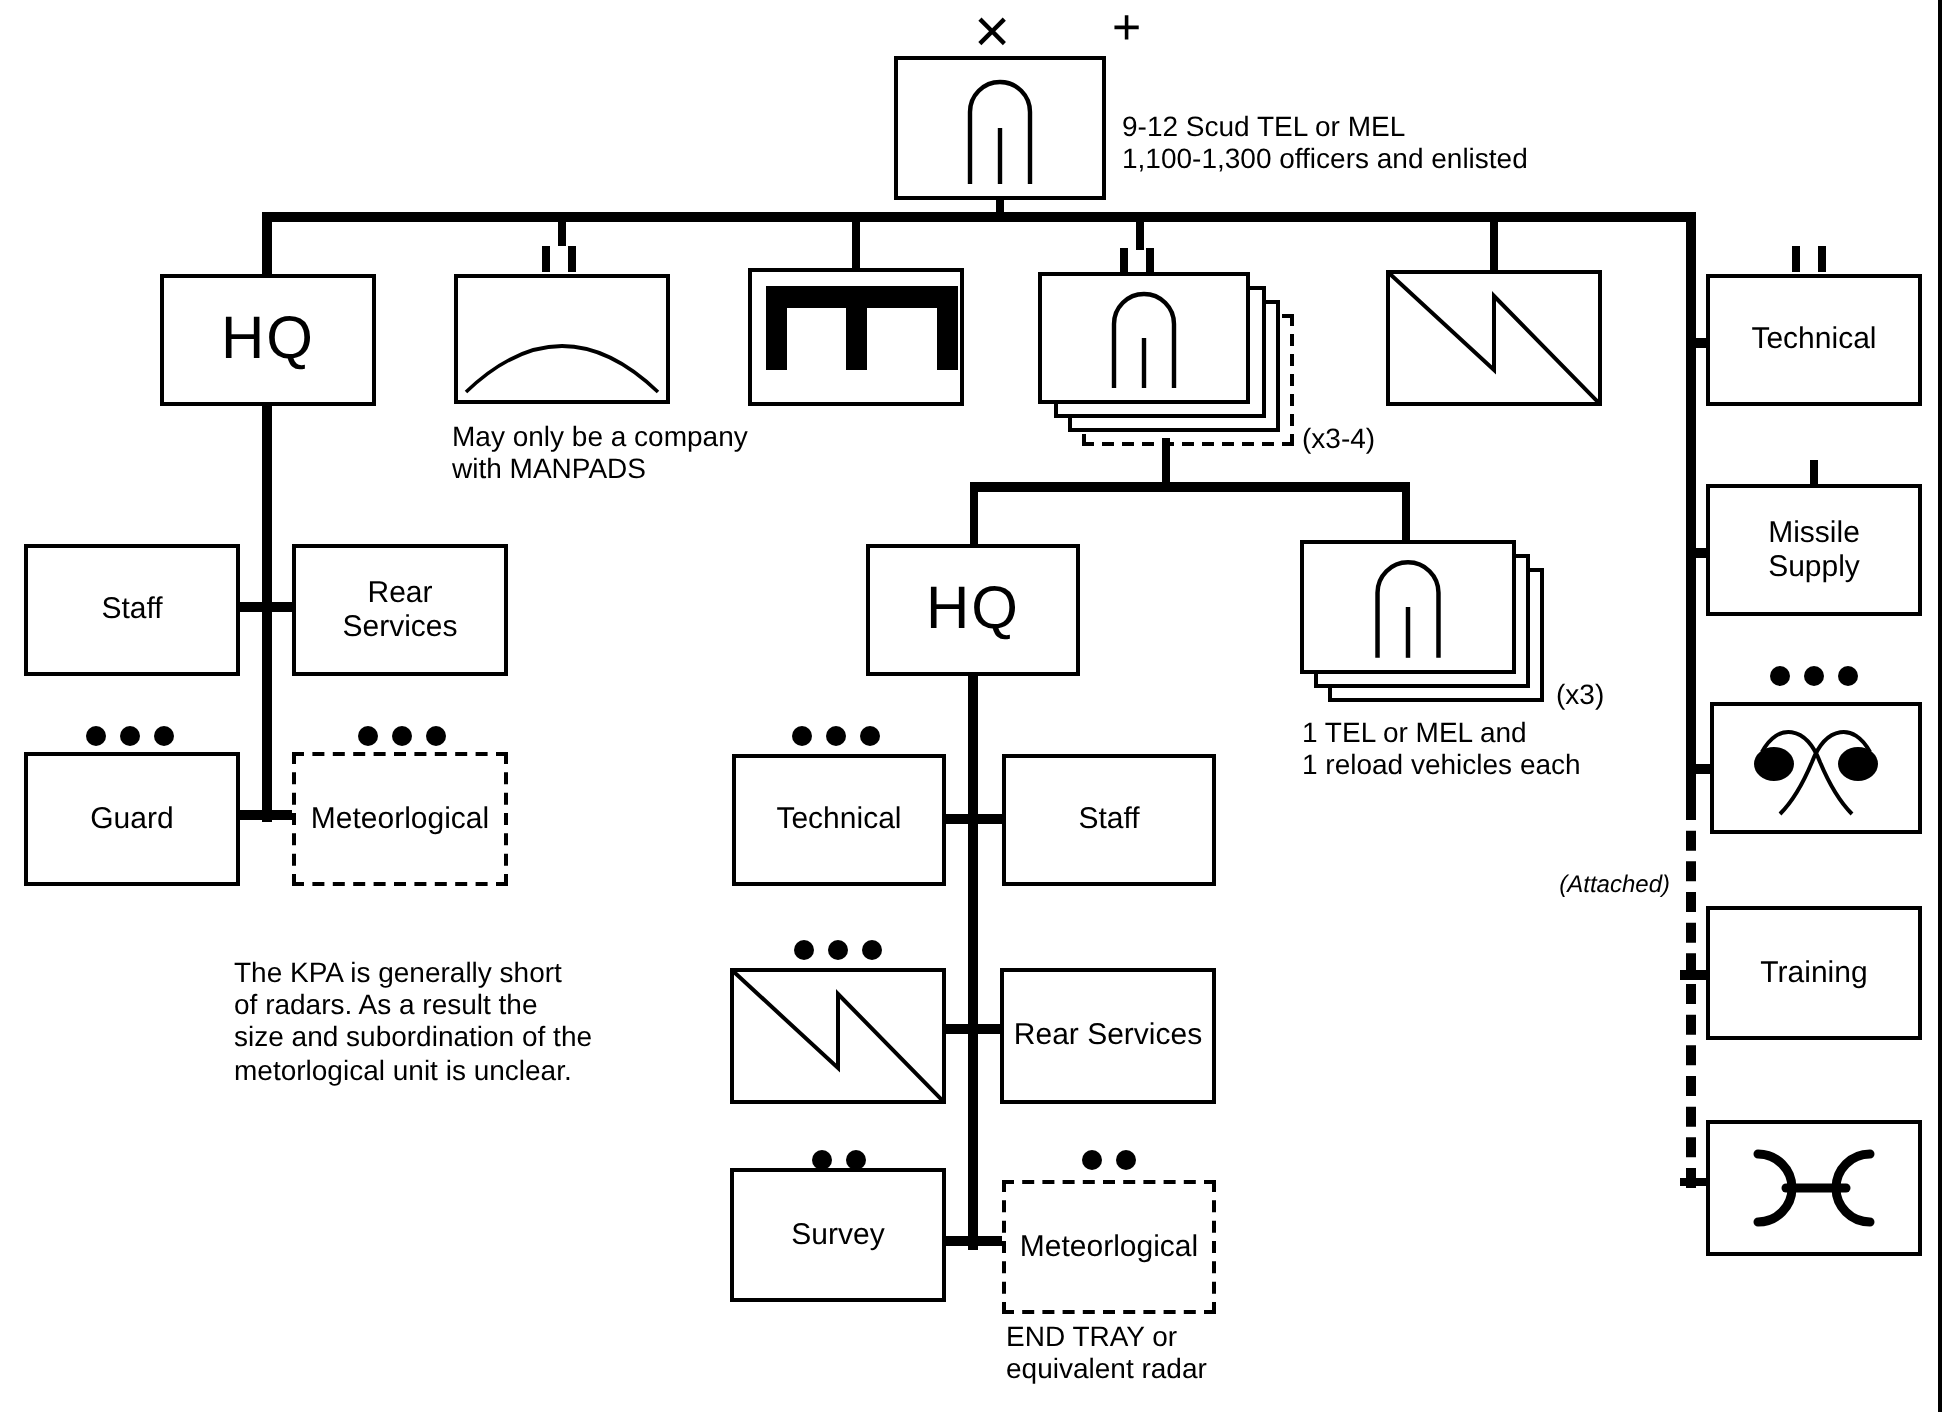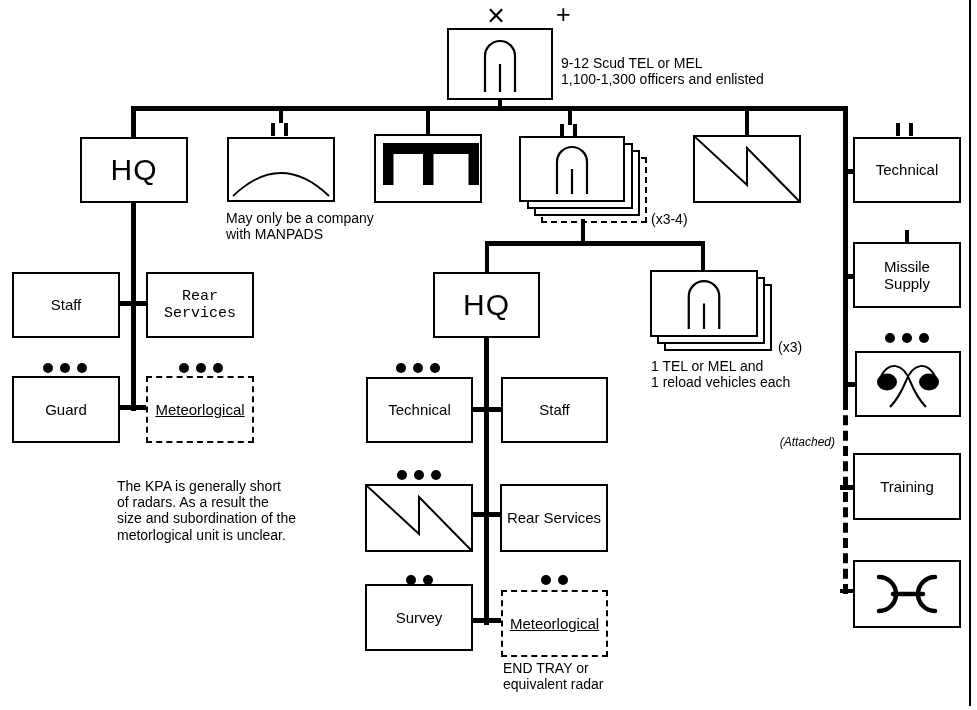--- a/index.html
+++ b/index.html
@@ -1,21 +1,21 @@
 <!DOCTYPE html>
 <html><head>
 <meta charset="utf-8">
 <style>
   html,body{margin:0;padding:0;background:#fff;}
   #canvas{position:relative;width:977px;height:710px;background:#ffffff;overflow:hidden;
           font-family:"Liberation Sans",sans-serif;color:#000;}
   .box{position:absolute;background:#fff;border:2px solid #000;display:flex;align-items:center;
        justify-content:center;text-align:center;font-size:15px;line-height:1.15;
        white-space:pre-line;box-sizing:border-box;}
-  .box.dashed{border-style:dashed;text-decoration:underline;}
+  .box.dashed{border-style:dashed;}
   .hq{font-size:30px;letter-spacing:1px;}
   .line{position:absolute;background:#000;}
   .dline{position:absolute;width:0;border-left:5px dashed #000;}
   .tickgroup{position:absolute;display:flex;gap:9px;}
   .tick{width:4px;height:13px;background:#000;}
   .dots{position:absolute;display:flex;gap:7px;}
   .dot{width:10px;height:10px;border-radius:50%;background:#000;}
   .note{position:absolute;font-size:14px;line-height:1.16;white-space:pre-line;}
   .echelon{position:absolute;font-size:28px;line-height:1;font-weight:400;}
   .sym{width:100%;height:100%;display:block;}
@@ -141,21 +141,21 @@
 
   <div class="box" style="left:853px;top:560px;width:108px;height:68px;">
     <svg class="sym" viewBox="0 0 104 64" fill="none" stroke="#000" stroke-width="4.5" stroke-linecap="round">
       <line x1="38" y1="32" x2="68" y2="32"></line>
       <path d="M 24 15 A 16.5 16.5 0 0 1 24 49"></path>
       <path d="M 80 15 A 16.5 16.5 0 0 0 80 49"></path>
     </svg>
   </div>
 
   <div class="box" style="left:12px;top:272px;width:108px;height:66px;">Staff</div>
-  <div class="box" style="left:146px;top:272px;width:108px;height:66px;font-family:Liberation Mono, monospace;">Rear
+  <div class="box" style="left:146px;top:272px;width:108px;height:66px;">Rear
 Services</div>
 
   <div class="dots" style="left:43px;top:363px;">
       <span class="dot"></span>
       <span class="dot"></span>
       <span class="dot"></span>
     </div>
   <div class="box" style="left:12px;top:376px;width:108px;height:67px;">Guard</div>
   <div class="dots" style="left:179px;top:363px;">
       <span class="dot"></span>

